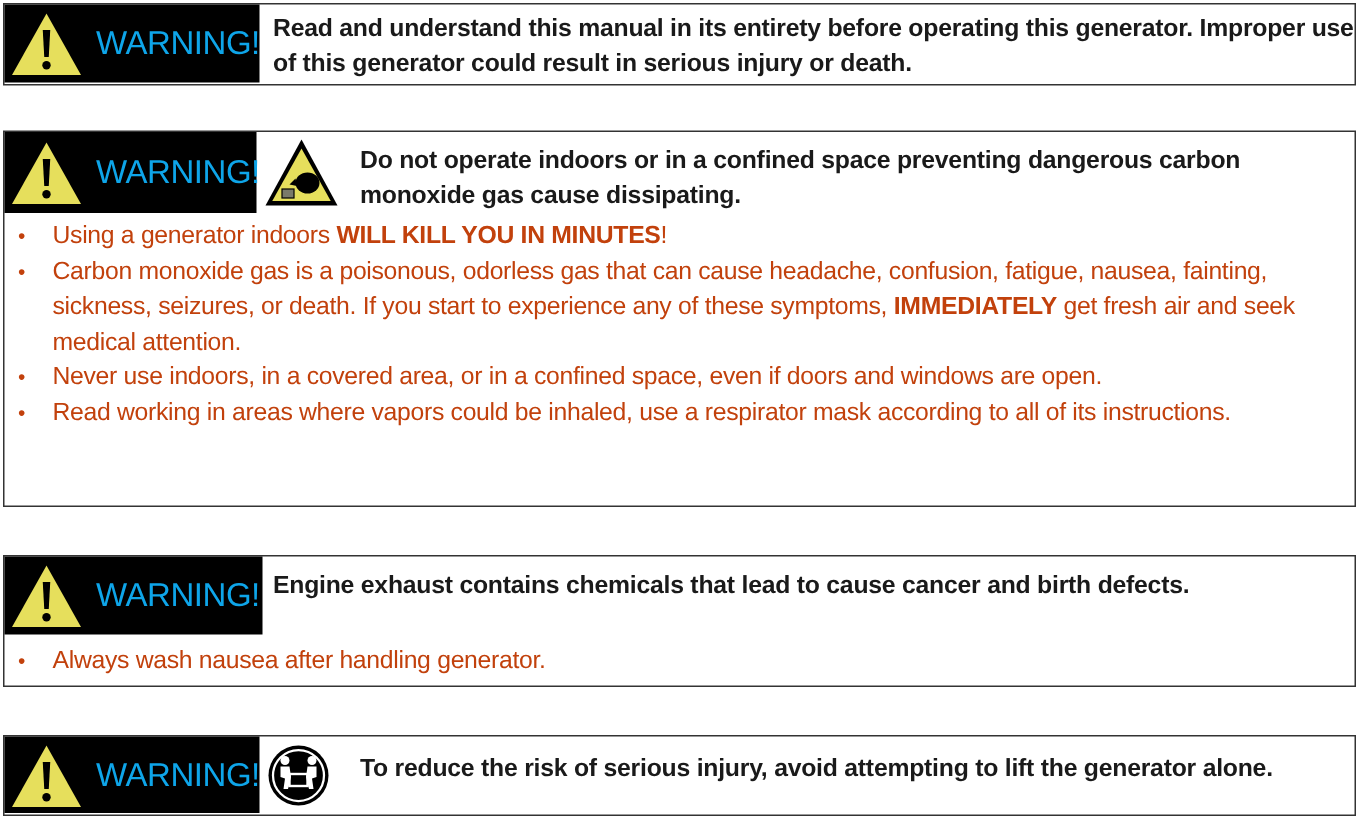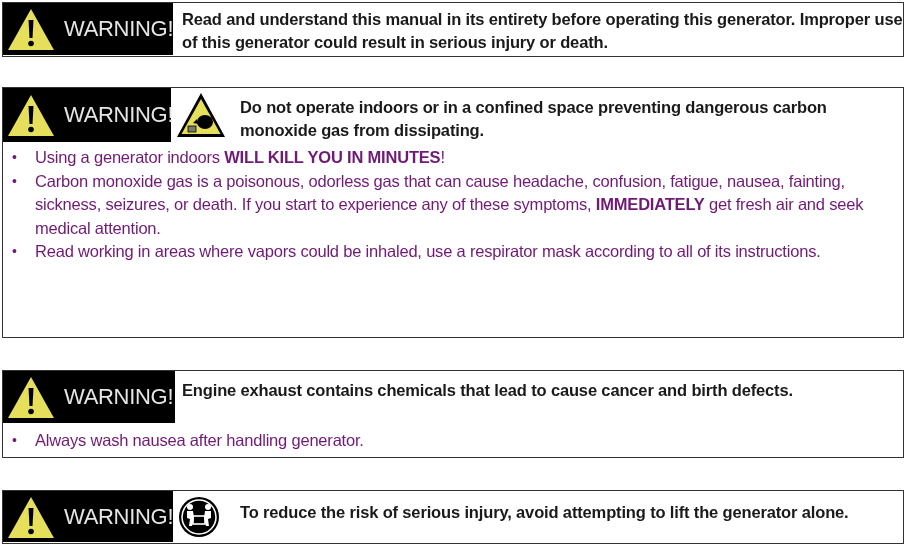--- a/index.html
+++ b/index.html
@@ -19,39 +19,39 @@
     color: #ffffff;
     display: flex;
     align-items: center;
     flex: 0 0 auto;
   }
   .warn-tri { margin-left: 3px; margin-right: 8px; flex: 0 0 auto; }
   .warn-text {
     font-family: "Liberation Sans", sans-serif;
     font-size: 22px;
     letter-spacing: -0.3px;
-    color: #e5e5e5;
+    color: #0ea5e9;
     white-space: nowrap;
   }
   .header-msg {
     font-weight: bold;
     font-size: 16.5px;
     line-height: 23px;
     color: #1a1a1a;
     letter-spacing: -0.15px;
   }
   .pic { flex: 0 0 auto; display: flex; align-items: center; justify-content: center; }
 
   ul.bullets { list-style: none; }
   ul.bullets li {
     position: relative;
     padding-left: 32px;
     font-size: 16.5px;
     line-height: 23.5px;
-    color: #701a75;
+    color: #c2410c;
     letter-spacing: -0.2px;
   }
   ul.bullets li::before {
     content: "\2022";
     position: absolute;
     left: 9px;
     top: 0;
     font-size: 14px;
   }
   b { font-weight: bold; }
@@ -111,26 +111,27 @@
       <svg width="52" height="48" viewBox="0 0 52 48">
         <polygon points="26,2 50,46 2,46" fill="#000"></polygon>
         <polygon points="26,8 45.5,43 6.5,43" fill="#e6df5c"></polygon>
         <ellipse cx="30" cy="31" rx="8" ry="7" fill="#000"></ellipse>
         <path d="M22,28 L18,32 L23,33 Z" fill="#000"></path>
         <rect x="13" y="35" width="8" height="6" fill="#7a7a6a" stroke="#000" stroke-width="0.8"></rect>
       </svg>
     </div>
     <div class="header-msg">
       <div>Do not operate indoors or in a confined space preventing dangerous carbon</div>
-      <div>monoxide gas from dissipating.</div>
+      <div>monoxide gas cause dissipating.</div>
     </div>
   </div>
   <ul class="bullets">
     <li><span>Using a generator indoors </span><b>WILL KILL YOU IN MINUTES</b><span>!</span></li>
     <li><span>Carbon monoxide gas is a poisonous, odorless gas that can cause headache, confusion, fatigue, nausea, fainting, sickness, seizures, or death.  If you start to experience any of these symptoms, </span><b>IMMEDIATELY</b><span> get fresh air and seek medical attention.</span></li>
+    <li>Never use indoors, in a covered area, or in a confined space, even if doors and windows are open.</li>
     <li>Read working in areas where vapors could be inhaled, use a respirator mask according to all of its instructions.</li>
   </ul>
 </div>
 
 <div class="box" id="box3">
   <div class="box-header">
     <div class="warn-label">
       <svg class="warn-tri" width="50" height="46" viewBox="0 0 50 46">
         <polygon points="25,3 48,44 2,44" fill="#e6df5c"></polygon>
         <path d="M22.5,14 L27.5,14 L26.5,32 L23.5,32 Z" fill="#000"></path>

